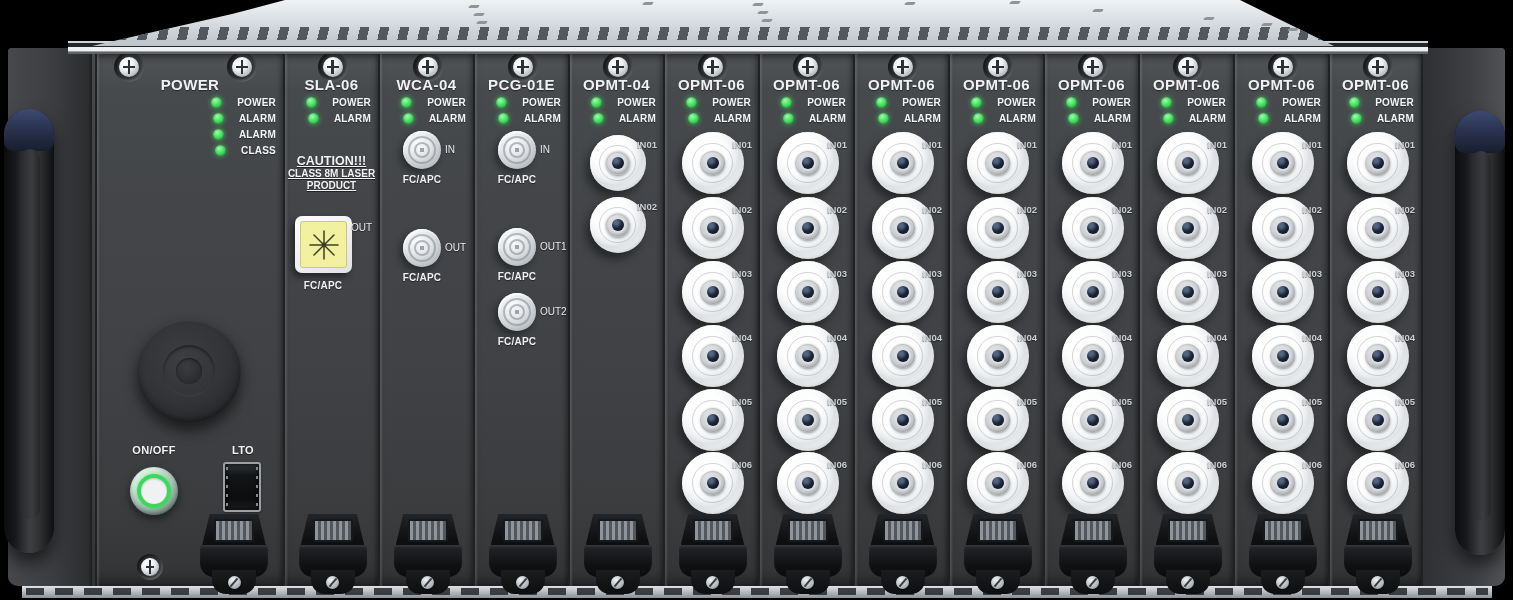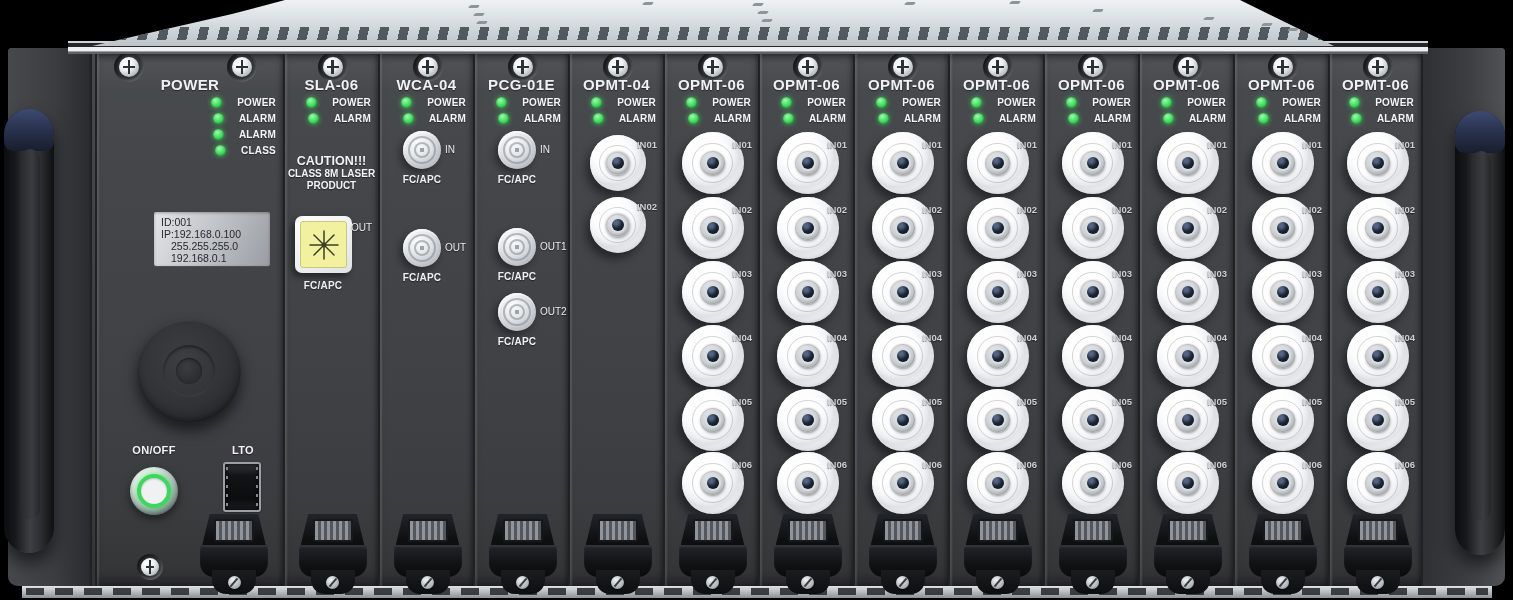--- a/index.html
+++ b/index.html
@@ -88,21 +88,21 @@
     background:radial-gradient(circle at 38% 32%,#fbfcfd,#e4e7ea 38%,#c4c8cc 66%,#a9aeb3 88%,#c6cacd);
     box-shadow:-3px 4px 7px rgba(8,10,12,.45),inset 1px 2px 2px rgba(255,255,255,.8);}
   .port-fc::before{content:"";position:absolute;inset:5px;border-radius:50%;border:2px solid rgba(128,134,140,.55);}
   .port-fc::after{content:"";position:absolute;inset:11px;border-radius:50%;border:2px solid rgba(118,124,130,.5);
     background:radial-gradient(circle,#9ea3a8 0 26%,transparent 30%);}
   .fc-label{position:absolute;font-size:10px;font-weight:400;color:#e9ebec;text-shadow:0 1px 1px rgba(0,0,0,.5);}
   .fcapc{position:absolute;width:80px;text-align:center;font-size:10px;font-weight:700;color:#eef0f2;
     letter-spacing:.2px;text-shadow:0 1px 1px rgba(0,0,0,.5);}
 
   
-  .caution{position:absolute;left:0;right:0;top:100px;text-align:center;color:#f2f3f4;text-shadow:0 1px 1px rgba(0,0,0,.5);}
+  .caution{position:absolute;left:0;right:0;top:100px;text-align:center;color:#f2f3f4;text-shadow:0 1px 1px rgba(0,0,0,.5);text-decoration:underline;}
   .caution .c1{font-size:12.5px;font-weight:700;line-height:14px;}
   .caution .c2,.caution .c3{font-size:10px;font-weight:700;line-height:11.5px;}
   .laser-box{position:absolute;left:10px;top:162px;width:57px;height:57px;border-radius:7px;
     background:linear-gradient(145deg,#ffffff,#dfe2e4);box-shadow:-3px 4px 6px rgba(0,0,0,.45);}
   .laser-inner{position:absolute;inset:5px;background:#f2f1a0;border:1px solid #c9c87f;border-radius:3px;
     display:flex;align-items:center;justify-content:center;}
 
   
   .lcd{position:absolute;left:57px;top:158px;width:116px;height:54px;border-radius:2px;
     background:linear-gradient(115deg,#e3e5e7,#c3c6ca 45%,#999da3 100%);
@@ -179,26 +179,20 @@
           </div>
           <div class="led-row">
             <div class="led"></div>
             <div class="led-label">ALARM</div>
           </div>
           <div class="led-row">
             <div class="led"></div>
             <div class="led-label">CLASS</div>
           </div>
         </div>
-        <div class="lcd">
-          <div class="lcd-line">ID:001</div>
-          <div class="lcd-line">IP:192.168.0.100</div>
-          <div class="lcd-line indent">255.255.255.0</div>
-          <div class="lcd-line indent">192.168.0.1</div>
-        </div>
         <div class="knob"></div>
         <div class="ctrl-label" style="left: 12px; top: 390px; width: 90px;">ON/OFF</div>
         <div class="onoff-btn"></div>
         <div class="ctrl-label" style="left: 106px; top: 390px; width: 80px;">LTO</div>
         <div class="sfp"></div>
         <div class="screw small" style="left: 40px; top: 500px; width: 26px; height: 26px;">
           <div class="screw-slot-h"></div>
         </div>
         <div class="lever" style="left: 103px;">
           <div class="lever-grip">

